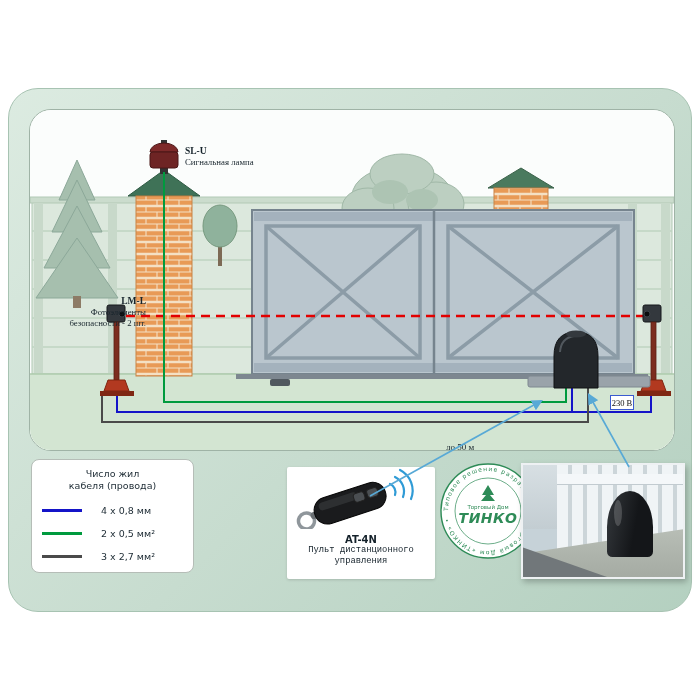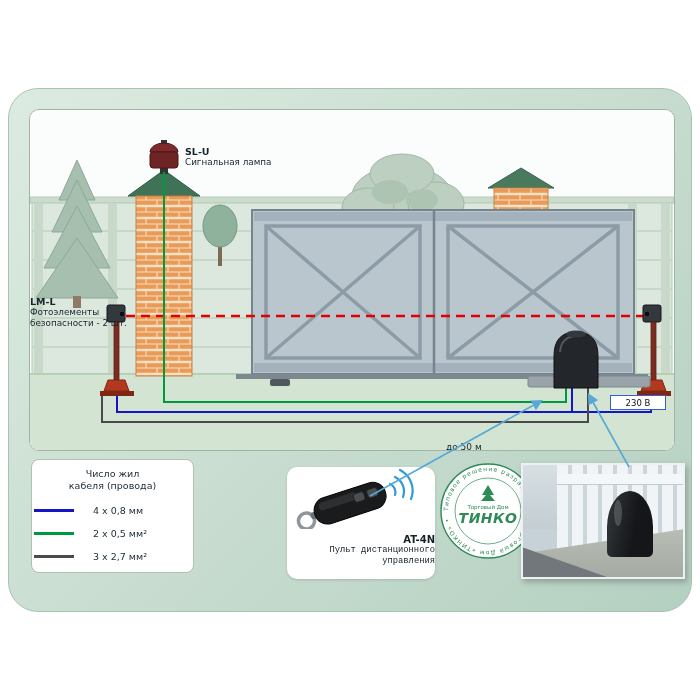--- a/index.html
+++ b/index.html
@@ -1,40 +1,40 @@
 <!DOCTYPE html>
 <html><head>
 <meta charset="utf-8">
 <style>
   html,body{margin:0;padding:0;}
   body{width:700px;height:700px;background:#ffffff;font-family:"DejaVu Sans",sans-serif;position:relative;overflow:hidden;}
   .stage{position:relative;width:700px;height:700px;}
   .outer-panel{position:absolute;left:8px;top:88px;width:684px;height:524px;border-radius:30px;
     background:linear-gradient(135deg,#dcebe1 0%,#c7dccf 55%,#b4d0c0 100%);border:1px solid #a7c3b2;box-sizing:border-box;}
   .diagram-panel{position:absolute;left:20px;top:20px;width:644px;height:340px;background:#fbfdfc;
-    border:1px solid #9fb3a6;border-radius:10px;overflow:hidden;}
+    border:1px solid #9fb3a6;border-radius:22px;overflow:hidden;font-family:Liberation Serif, serif;}
   .scene{position:absolute;left:0;top:0;}
   .lbl{position:absolute;font-size:8.8px;color:#17242c;line-height:1.18;z-index:5;}
   .lbl-title{font-weight:bold;font-size:9.5px;}
   .lbl-slu{left:155px;top:36px;text-align:left;}
-  .lbl-lml{left:0px;top:186px;width:116px;text-align:left;}
+  .lbl-lml{left:0px;top:186px;width:116px;text-align:right;}
   .lbl-stand{left:0px;top:240px;width:106px;text-align:center;}
   .lbl-rto{left:358px;top:208px;width:228px;text-align:center;}
   .lbl-rto .note{font-style:italic;font-size:8px;}
-  .voltage-box{position:absolute;left:580px;top:285px;width:56px;height:15px;background:#fff;border:1px solid #3b5bd0;
+  .voltage-box{position:absolute;left:580px;top:285px;width:24px;height:15px;background:#fff;border:1px solid #3b5bd0;
     font-size:8.5px;color:#111;display:flex;align-items:center;justify-content:center;z-index:6;box-sizing:border-box;}
   .distance{position:absolute;left:416px;top:332px;font-size:9px;color:#17242c;z-index:6;}
   .legend-card{position:absolute;left:22px;top:370px;width:163px;height:114px;background:#fff;border:1px solid #b5bdb7;
-    border-radius:8px;box-sizing:border-box;padding:8px 2px;}
+    border-radius:8px;box-sizing:border-box;padding:8px 10px;}
   .legend-title{font-size:9.5px;color:#1c2a33;text-align:center;line-height:1.3;}
   .legend-row{display:flex;align-items:center;gap:19px;margin-top:12px;}
   .legend-line{display:inline-block;width:40px;height:3px;background:#333;flex:0 0 auto;}
   .legend-label{font-size:9.5px;color:#1c2a33;}
-  .remote-card{position:absolute;left:278px;top:378px;width:148px;height:112px;background:#fff;border-radius:10px;
-    text-align:right;box-shadow:0 1px 3px rgba(0,0,0,.15);}
+  .remote-card{position:absolute;left:278px;top:378px;width:148px;height:112px;background:#fff;border-radius:2px;
+    text-align:center;box-shadow:0 1px 3px rgba(0,0,0,.15);}
   .remote-title{font-weight:bold;font-size:10px;color:#14212a;margin-top:1px;}
   .remote-line{font-size:8.8px;color:#14212a;line-height:1.25;font-family:Liberation Mono, monospace;}
   .logo-wrap{position:absolute;left:429px;top:372px;width:100px;height:100px;}
   .photo-card{position:absolute;left:512px;top:374px;width:164px;height:116px;background:#c6d2d8;border:2px solid #eef1f3;
     box-shadow:2px 3px 6px rgba(0,0,0,.25);overflow:hidden;box-sizing:border-box;}
   .photo-sky{position:absolute;left:0;top:0;width:44px;height:64px;background:linear-gradient(#d7dfe3,#c3cdd2);}
   .photo-fence{position:absolute;left:34px;top:0;right:0;height:84px;
     background:repeating-linear-gradient(90deg,#f0f4f6 0 11px,#ccd5d9 11px 15px);}
   .photo-rail{position:absolute;left:34px;right:0;top:9px;height:10px;background:#f4f7f9;border-bottom:1px solid #c2cbd0;}
   .photo-ground{position:absolute;bottom:0;left:0;width:100%;height:52px;background:linear-gradient(#b9bfb7,#a5aba3);

